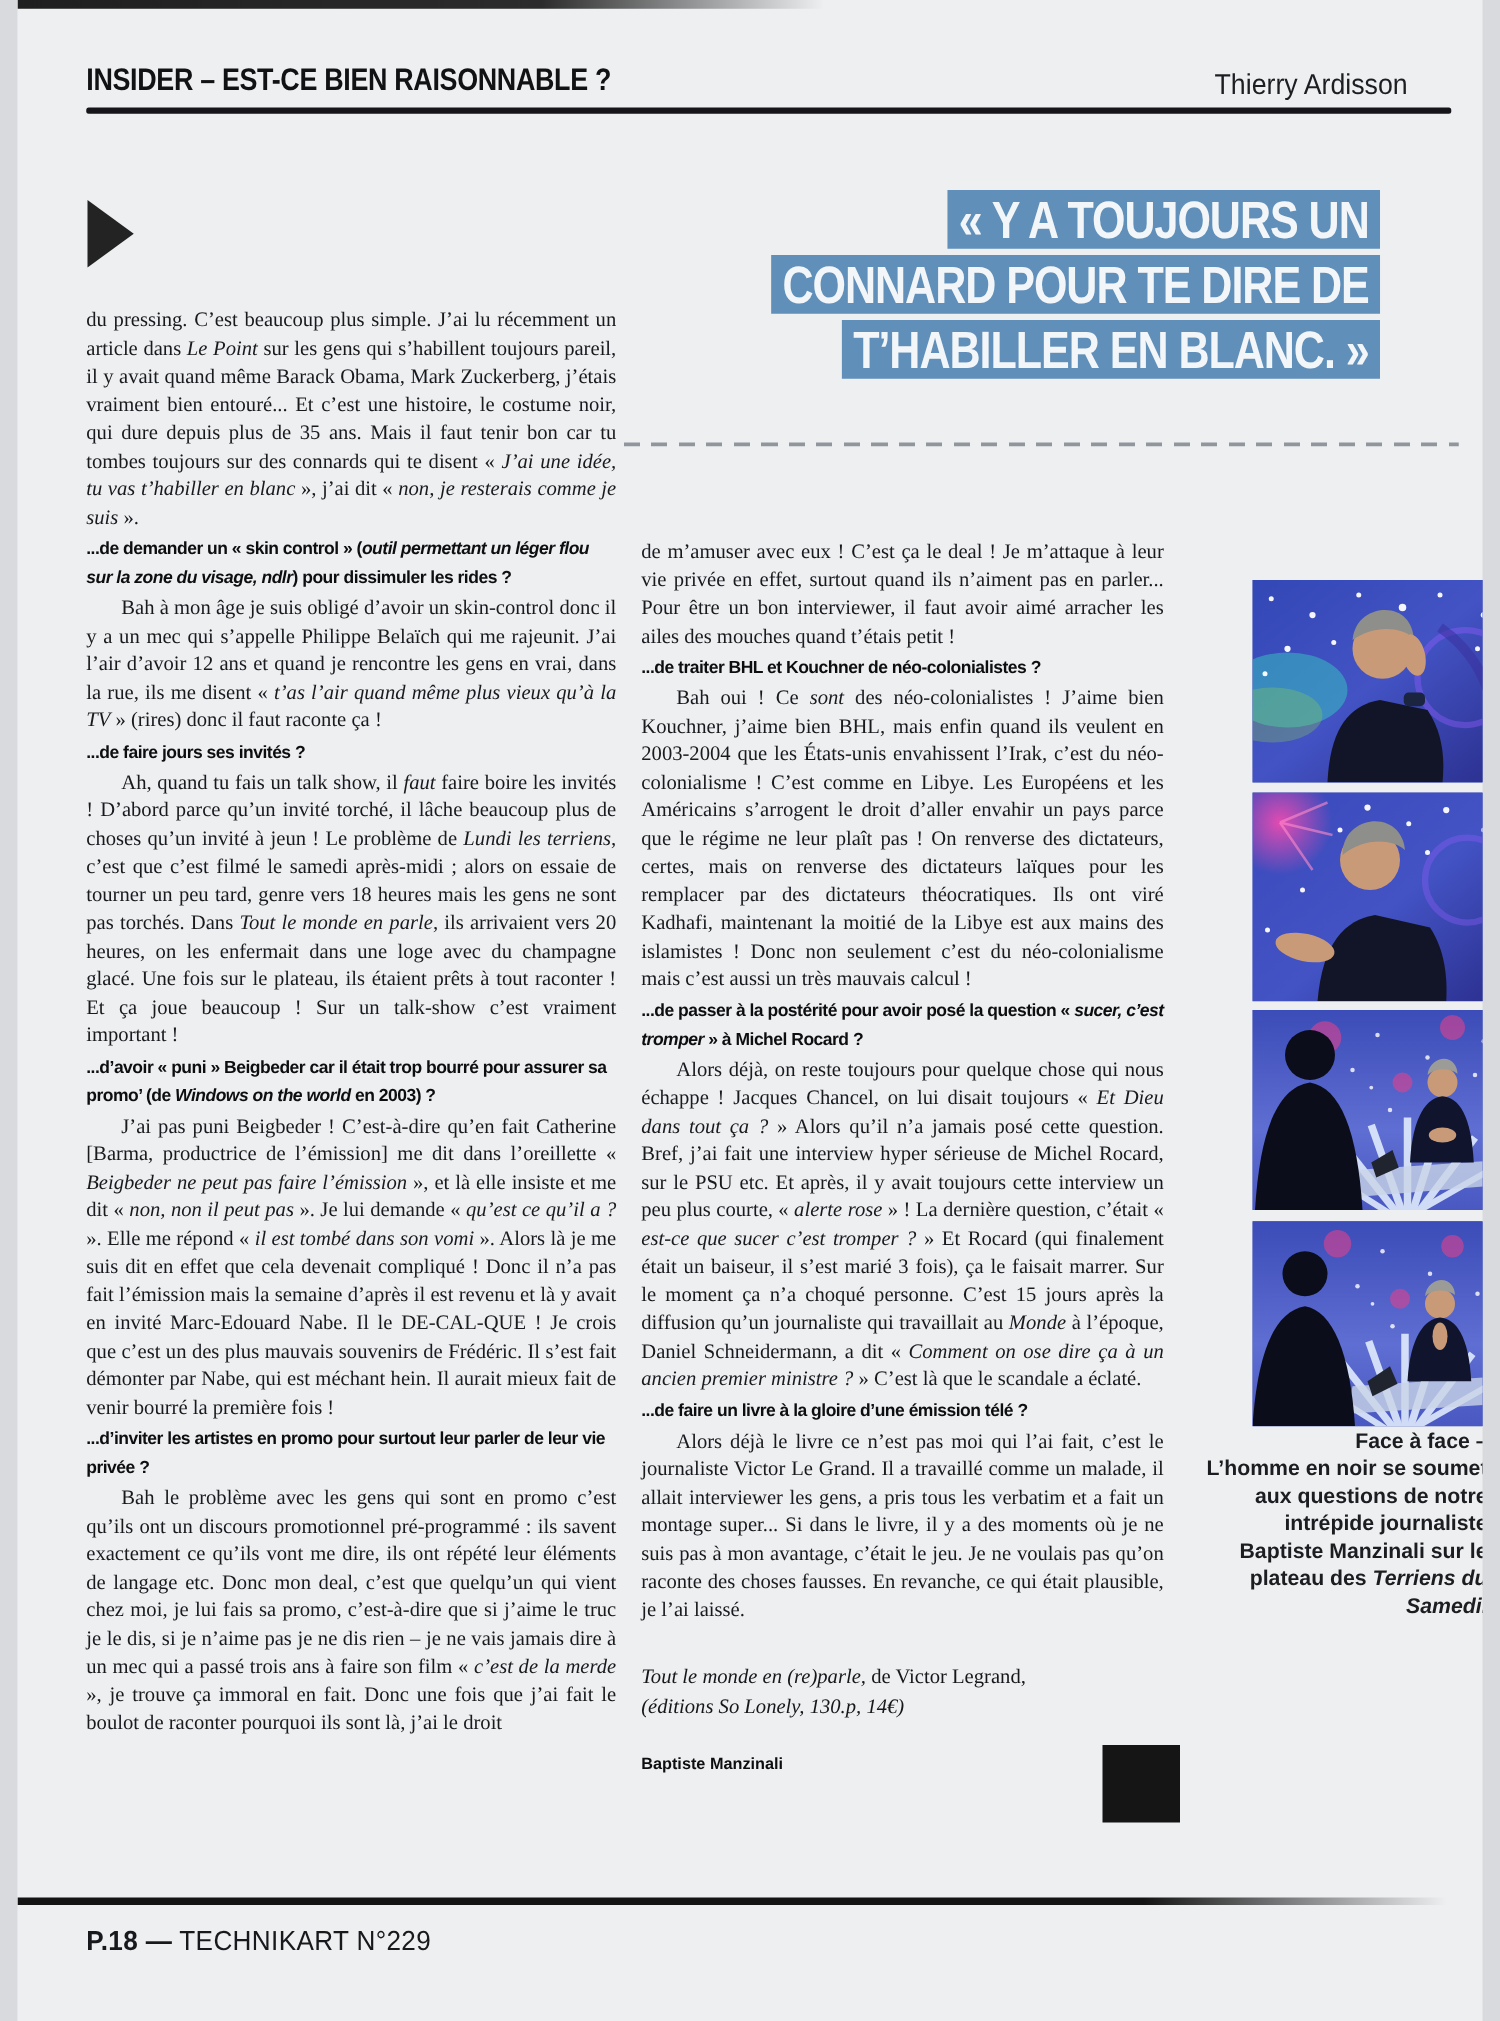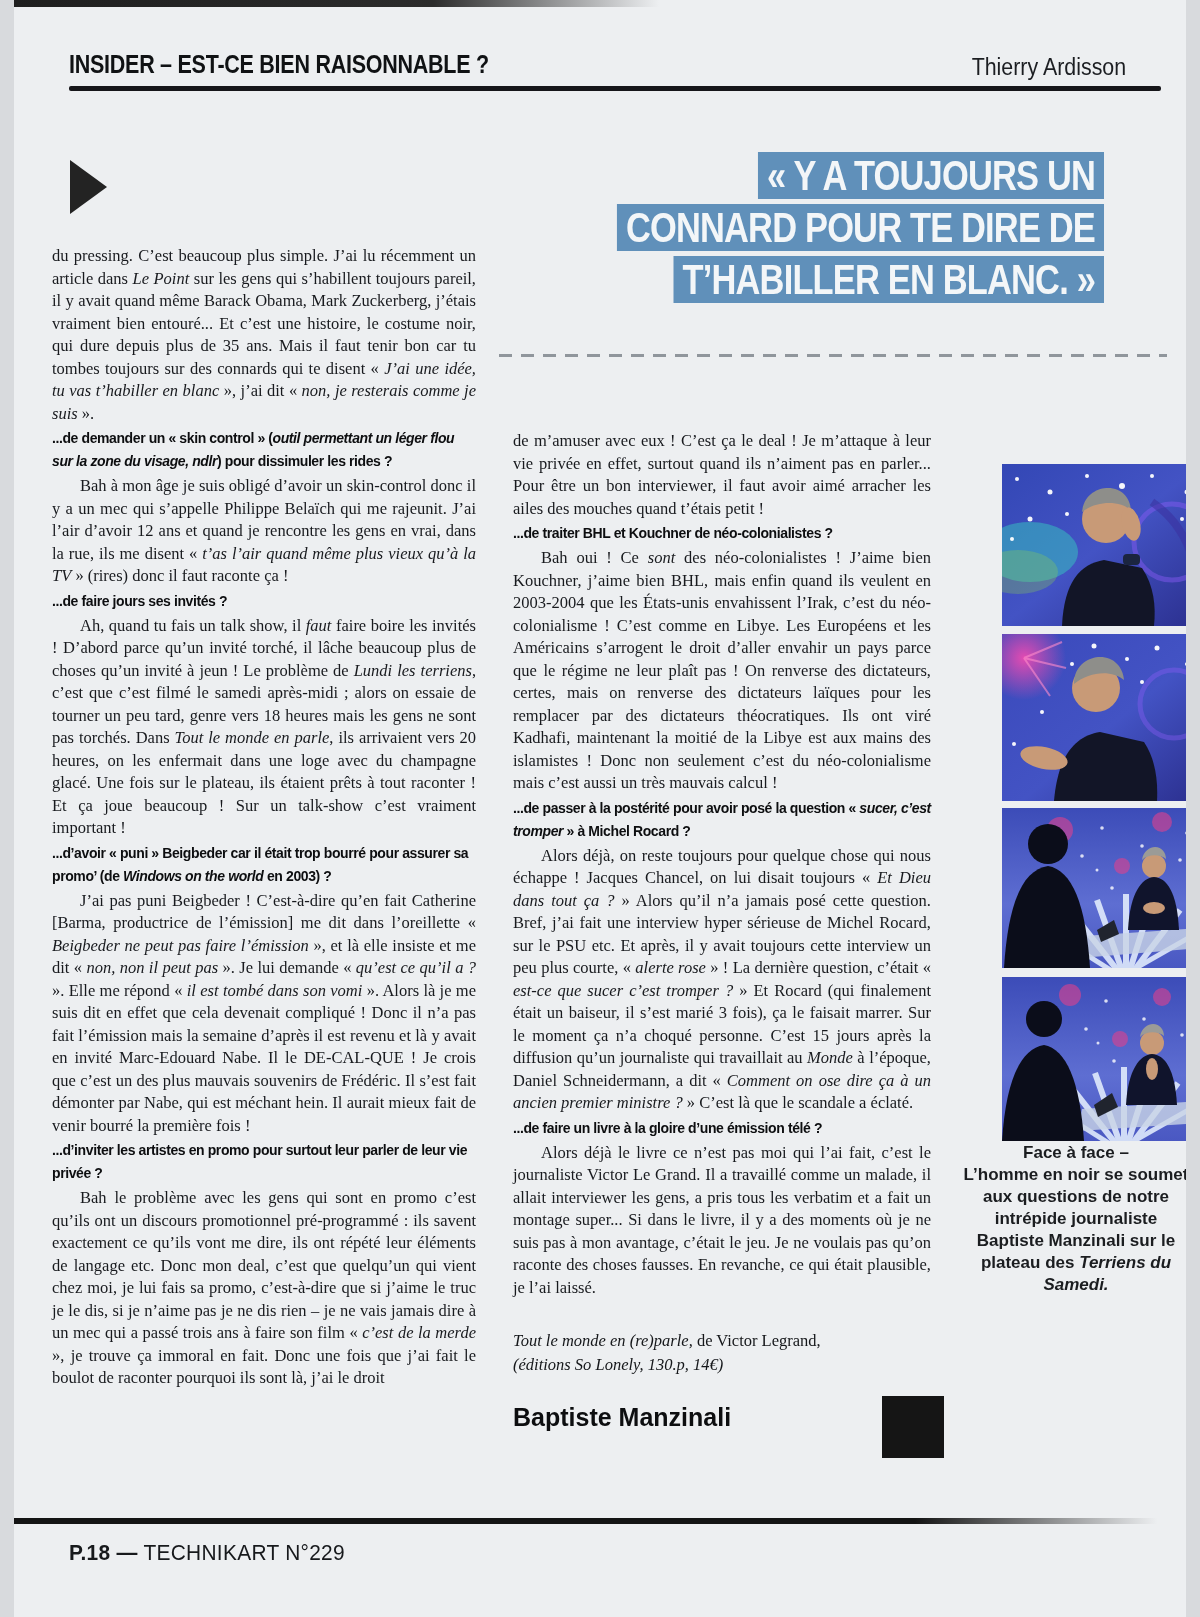--- a/index.html
+++ b/index.html
@@ -21,40 +21,40 @@
   .pq{position:absolute;top:152px;right:82px;text-align:right;}
   .pq-line{height:47px;margin-bottom:5px;text-align:right;}
   .pq-box{display:inline-block;background:#6090ba;color:#f3f6f8;font-weight:700;font-size:42px;
           line-height:47px;padding:0 11px;letter-spacing:-1px;white-space:nowrap;
           transform:scaleX(0.82);transform-origin:right center;}
   
   .dashes{position:absolute;left:485px;top:354px;width:668px;height:3px;
           background:repeating-linear-gradient(90deg,#90969c 0 13px,rgba(0,0,0,0) 13px 22px);}
   
   .col{position:absolute;text-align:justify;}
-  .col-left{left:38px;top:245px;width:424px;}
+  .col-left{left:55px;top:245px;width:424px;}
   .col-mid{left:499px;top:430px;width:418px;}
   .blk{margin:0;}
   .cont,.a{font-family:"Liberation Serif",serif;font-size:16.5px;line-height:22.5px;color:#181a1e;}
   .a{text-indent:28px;}
   .q{font-family:"Liberation Sans",sans-serif;font-size:14px;line-height:23px;font-weight:700;
      letter-spacing:-0.4px;text-align:left;color:#0d0e10;margin:2px 0;}
   .book{font-family:"Liberation Serif",serif;font-size:16.5px;line-height:24px;text-align:left;margin:30px 0 0;}
   .book + .book{margin:0;}
-  .byline{font-family:"Liberation Sans",sans-serif;font-size:25px;font-weight:700;text-align:left;margin:26px 0 0;color:#0d0e10;}
+  .byline{font-family:"Liberation Sans",sans-serif;font-size:13px;font-weight:700;text-align:left;margin:26px 0 0;color:#0d0e10;}
   
   .photo{position:absolute;left:948px;width:199px;overflow:hidden;background:#2b3fae;}
   .photo svg{display:block;width:100%;height:100%;}
   #ph1{top:448px;height:162px;}
   #ph2{top:618px;height:167px;}
   #ph3{top:792px;height:160px;}
   #ph4{top:961px;height:164px;}
   
   .caption{position:absolute;left:948px;top:1142px;width:228px;font-weight:700;font-size:17px;
-           line-height:22px;color:#1b1d20;text-align:center;}
+           line-height:22px;color:#1b1d20;text-align:right;}
   .caption i{font-style:italic;}
   
   .blk-square{position:absolute;left:868px;top:1396px;width:62px;height:62px;background:#151515;}
   
   .ft-rule{position:absolute;left:0;top:1518px;width:1155px;height:6px;
            background:linear-gradient(90deg,#141414 0%,#141414 78%,rgba(20,20,20,0) 99%);}
   .ft-text{position:absolute;left:55px;top:1540px;font-size:22px;letter-spacing:0.3px;
            transform:scaleX(0.95);transform-origin:left center;white-space:nowrap;color:#17191c;}
   .ft-page{font-weight:700;}
   .ft-mag{font-weight:400;}

